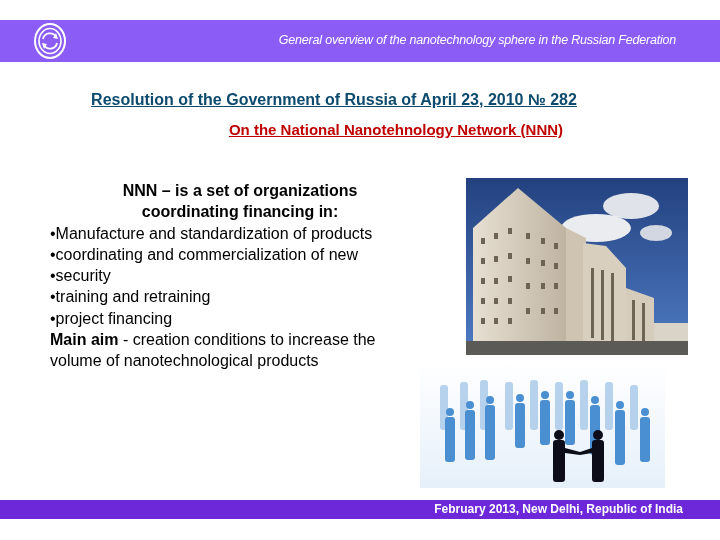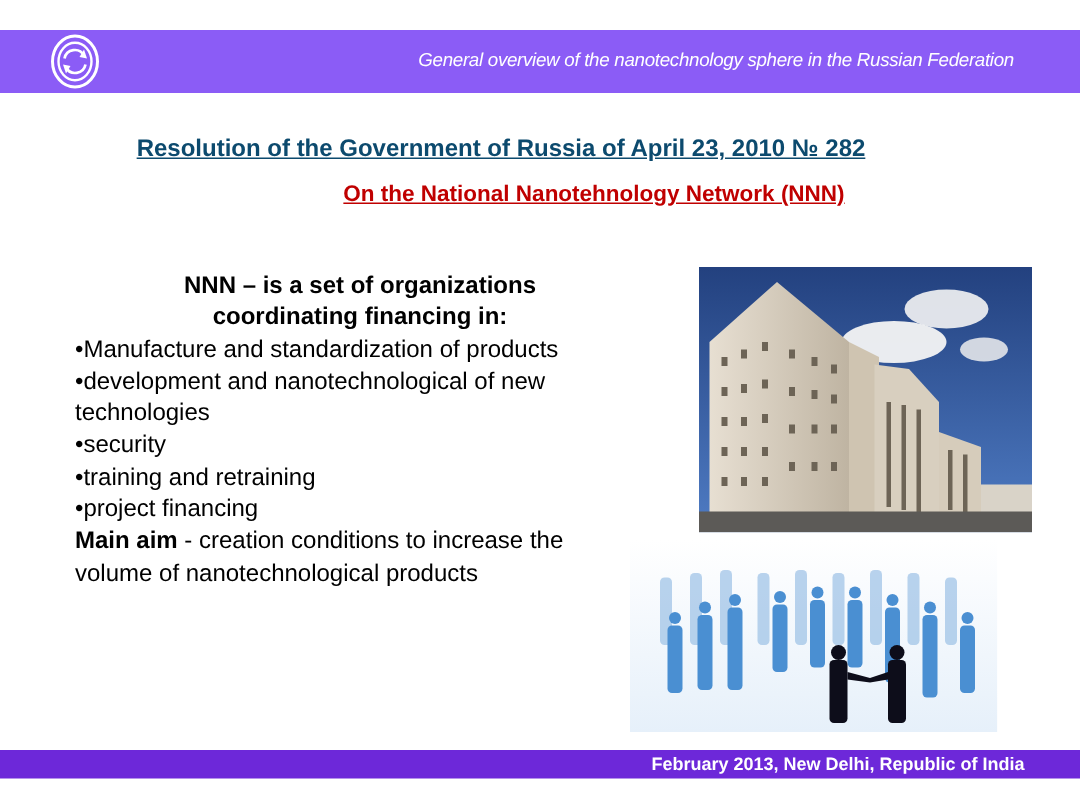--- a/index.html
+++ b/index.html
@@ -71,22 +71,21 @@
   <div class="header-title">General overview of the nanotechnology sphere in the Russian Federation</div>
 </div>
 
 <div class="resolution-title">Resolution of the Government of Russia of April 23, 2010 № 282</div>
 <div class="nnn-subtitle">On the National Nanotehnology Network (NNN)</div>
 
 <div class="body-text">
   <b class="line">NNN – is a set of organizations</b>
   <b class="line">coordinating financing in:</b>
   <span class="line">•Manufacture and standardization of products</span>
-  <span class="line">•development and nanotechnological of new</span>
-  <span class="line">technologies</span>
+  <span class="line">•coordinating and commercialization of new</span>
   <span class="line">•security</span>
   <span class="line">•training and retraining</span>
   <span class="line">•project financing</span>
   <span class="line"><b>Main aim</b><span> - creation conditions to increase the</span></span>
   <span class="line">volume of nanotechnological products</span>
 </div>
 
 <div class="building-photo">
   <svg width="222" height="177" viewBox="0 0 222 177">
     <defs>

